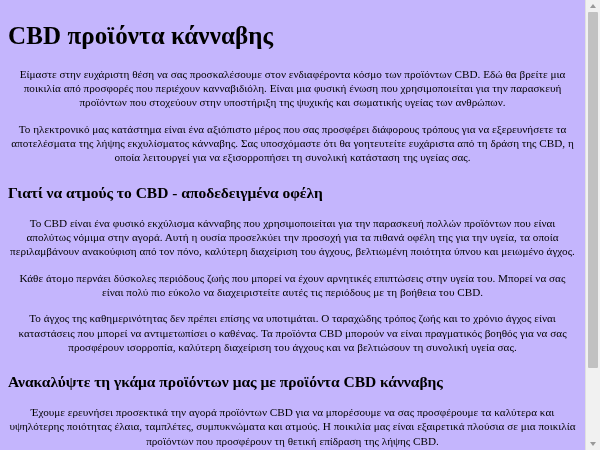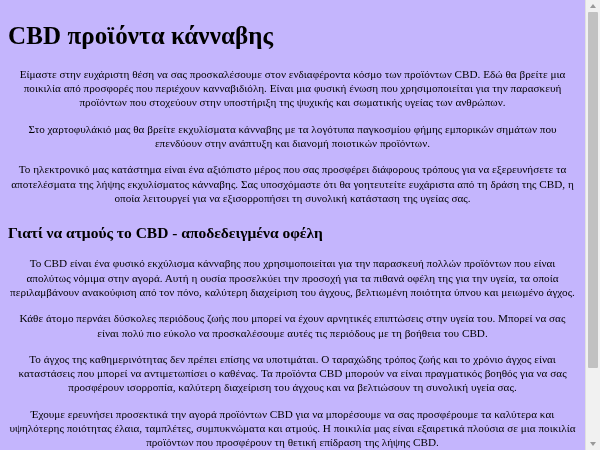--- a/index.html
+++ b/index.html
@@ -109,29 +109,29 @@
 </style>
 </head>
 <body>
 
 <div id="viewport">
   <div id="doc">
 
     <h1>CBD προϊόντα κάνναβης</h1>
 
     <p>Είμαστε στην ευχάριστη θέση να σας προσκαλέσουμε στον ενδιαφέροντα κόσμο των προϊόντων CBD. Εδώ θα βρείτε μια ποικιλία από προσφορές που περιέχουν κανναβιδιόλη. Είναι μια φυσική ένωση που χρησιμοποιείται για την παρασκευή προϊόντων που στοχεύουν στην υποστήριξη της ψυχικής και σωματικής υγείας των ανθρώπων.</p>
-    <p>Στο χαρτοφυλάκιό μας θα βρείτε εκχυλίσματα κάνναβης με τα λογότυπα παγκοσμίου φήμης εμπορικών σημάτων που επενδύουν στην ανάπτυξη και διανομή ποιοτικών προϊόντων.</p>
     <p>Το ηλεκτρονικό μας κατάστημα είναι ένα αξιόπιστο μέρος που σας προσφέρει διάφορους τρόπους για να εξερευνήσετε τα αποτελέσματα της λήψης εκχυλίσματος κάνναβης. Σας υποσχόμαστε ότι θα γοητευτείτε ευχάριστα από τη δράση της CBD, η οποία λειτουργεί για να εξισορροπήσει τη συνολική κατάσταση της υγείας σας.</p>
 
     <h2>Γιατί να ατμούς το CBD - αποδεδειγμένα οφέλη</h2>
 
     <p>Το CBD είναι ένα φυσικό εκχύλισμα κάνναβης που χρησιμοποιείται για την παρασκευή πολλών προϊόντων που είναι απολύτως νόμιμα στην αγορά. Αυτή η ουσία προσελκύει την προσοχή για τα πιθανά οφέλη της για την υγεία, τα οποία περιλαμβάνουν ανακούφιση από τον πόνο, καλύτερη διαχείριση του άγχους, βελτιωμένη ποιότητα ύπνου και μειωμένο άγχος.</p>
-    <p>Κάθε άτομο περνάει δύσκολες περιόδους ζωής που μπορεί να έχουν αρνητικές επιπτώσεις στην υγεία του. Μπορεί να σας είναι πολύ πιο εύκολο να προσκαλέσουμε αυτές τις περιόδους με τη βοήθεια του CBD.</p>
+    <p>Κάθε άτομο περνάει δύσκολες περιόδους ζωής που μπορεί να έχουν αρνητικές επιπτώσεις στην υγεία του. Μπορεί να σας είναι πολύ πιο εύκολο να διαχειριστείτε αυτές τις περιόδους με τη βοήθεια του CBD.</p>
     <p>Το άγχος της καθημερινότητας δεν πρέπει επίσης να υποτιμάται. Ο ταραχώδης τρόπος ζωής και το χρόνιο άγχος είναι καταστάσεις που μπορεί να αντιμετωπίσει ο καθένας. Τα προϊόντα CBD μπορούν να είναι πραγματικός βοηθός για να σας προσφέρουν ισορροπία, καλύτερη διαχείριση του άγχους και να βελτιώσουν τη συνολική υγεία σας.</p>
 
+    <h2>Ανακαλύψτε τη γκάμα προϊόντων μας με προϊόντα CBD κάνναβης</h2>
 
     <p>Έχουμε ερευνήσει προσεκτικά την αγορά προϊόντων CBD για να μπορέσουμε να σας προσφέρουμε τα καλύτερα και υψηλότερης ποιότητας έλαια, ταμπλέτες, συμπυκνώματα και ατμούς. Η ποικιλία μας είναι εξαιρετικά πλούσια σε μια ποικιλία προϊόντων που προσφέρουν τη θετική επίδραση της λήψης CBD.</p>
 
   </div>
 </div>
 
 <div id="scrollbar">
   <div id="sb-up">
     <span class="sb-arrow up"></span>
   </div>

